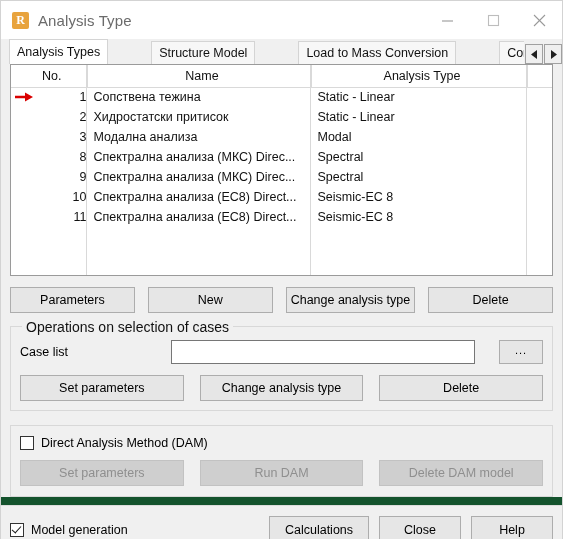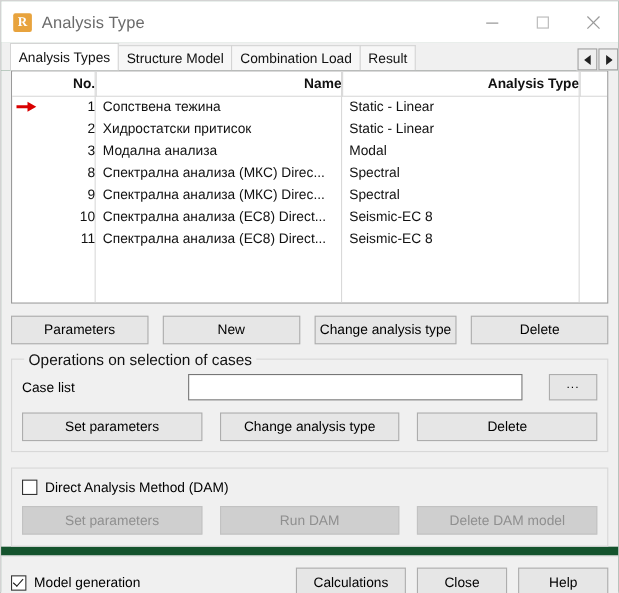--- a/index.html
+++ b/index.html
@@ -92,20 +92,21 @@
     position: relative;
     background: #f0f0f0;
     box-sizing: border-box;
   }
   .tabs-wrap {
     display: flex;
     align-items: flex-end;
     height: 25px;
     overflow: hidden;
     flex: 1 1 auto;
+    gap: 44px;
   }
   .tab {
     height: 23px;
     line-height: 22px;
     padding: 0 7px;
     font-size: 12.5px;
     background: #f7f7f7;
     border: 1px solid #d4d4d4;
     border-bottom: none;
     box-sizing: border-box;
@@ -164,22 +165,22 @@
     overflow: hidden;
     flex: 0 0 auto;
   }
   table.grid {
     width: 100%;
     border-collapse: collapse;
     table-layout: fixed;
     font-size: 12.5px;
   }
   table.grid th {
-    font-weight: bold;
-    text-align: right;
+    font-weight: normal;
+    text-align: center;
     height: 22px;
     padding: 0 0 0 6px;
     border-bottom: 1px solid #d9d9d9;
     border-right: 1px solid #d9d9d9;
     background: #ffffff;
     box-sizing: border-box;
     color: #111;
     vertical-align: middle;
   }
   table.grid th.last { border-right: none; }
@@ -407,20 +408,21 @@
             <line x1="13" y1="2" x2="2" y2="13" stroke="#9a9a9a" stroke-width="1.1"></line>
           </svg>
       </div>
     </div>
   </div>
 
   <div class="tabstrip">
     <div class="tabs-wrap">
       <div class="tab active">Analysis Types</div>
       <div class="tab">Structure Model</div>
+      <div class="tab">Load to Mass Conversion</div>
       <div class="tab">Combination Load</div>
       <div class="tab">Result</div>
     </div>
     <div class="tab-scroll">
       <div class="scroll-btn">
         <svg width="7" height="9" viewBox="0 0 7 9">
             <polygon points="6,0 6,9 0,4.5" fill="#202020"></polygon>
           </svg>
       </div>
       <div class="scroll-btn">

